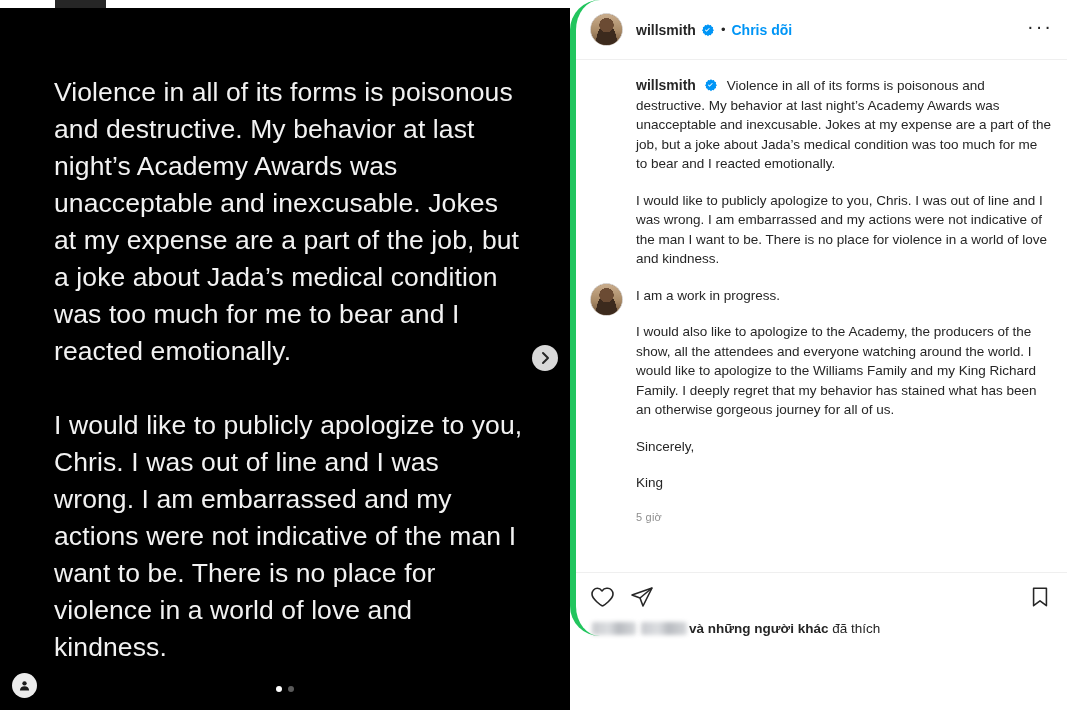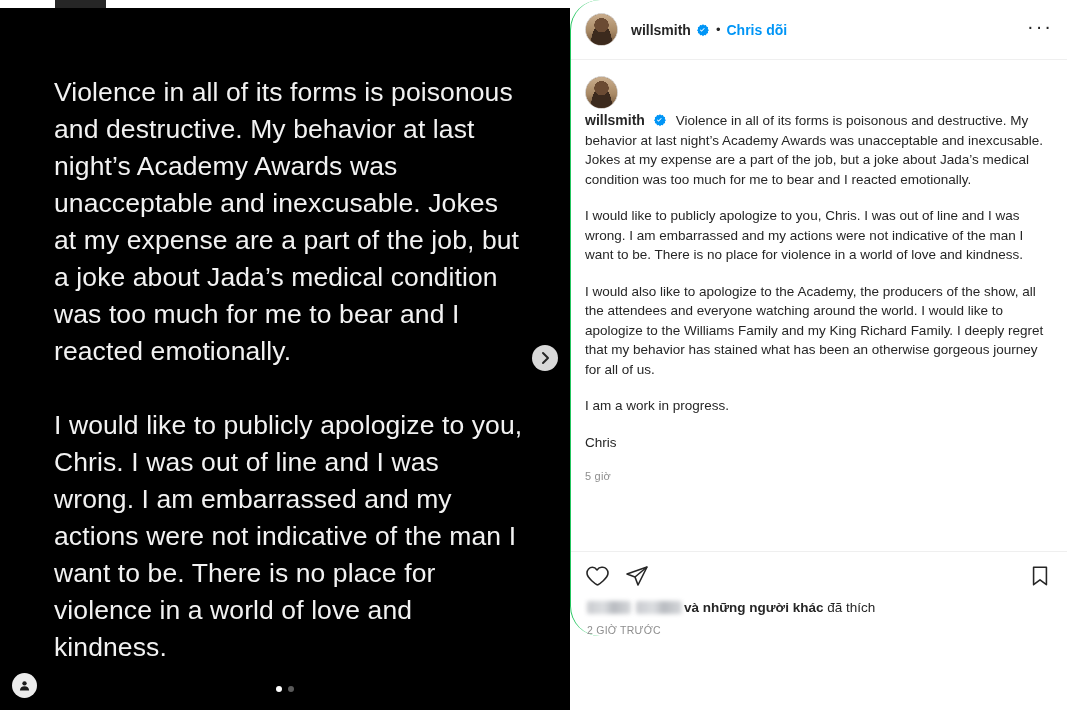--- a/index.html
+++ b/index.html
@@ -92,21 +92,21 @@
     background: #5a5a5a;
   }
   .dot.active { background: #fff; }
 
   
   .post-panel {
     position: relative;
     width: 497px;
     height: 636px;
     background: #fff;
-    border-left: 1px solid #22c55e;
+    border-left: 6px solid #22c55e;
     display: flex;
     flex-direction: column;
     flex: 0 0 497px;
     border-radius: 30px;
   }
 
   .post-header {
     height: 60px;
     flex: 0 0 60px;
     border-bottom: 1px solid #efefef;
@@ -172,23 +172,22 @@
   }
 
   .post-body {
     flex: 1 1 auto;
     overflow: hidden;
     padding: 16px 16px 10px 14px;
     border-bottom: 1px solid #efefef;
   }
   .caption-row {
     display: flex;
-    align-items: flex-start;
-    gap: 2px;
-    flex-direction: column;
+    align-items: center;
+    gap: 13px;
   }
   .caption-content { flex: 1 1 auto; min-width: 0; }
   .caption-head {
     display: inline;
   }
   .caption-text {
     font-size: 13.5px;
     line-height: 19.5px;
     color: #262626;
     white-space: pre-wrap;
@@ -304,23 +303,24 @@
         <div class="caption-content">
           <div class="caption-head">
             <span class="username">willsmith</span>
             <svg class="verified" viewBox="0 0 24 24" style="vertical-align:-2px;margin:0 4px 0 4px;">
               <path d="M12 1.5l2.3 2.1 3.1-.4 1.2 2.9 2.9 1.2-.4 3.1 2.1 2.3-2.1 2.3.4 3.1-2.9 1.2-1.2 2.9-3.1-.4L12 24l-2.3-2.1-3.1.4-1.2-2.9-2.9-1.2.4-3.1L.8 12.7l2.1-2.3-.4-3.1 2.9-1.2 1.2-2.9 3.1.4z" fill="#0095f6" transform="scale(0.92) translate(1,0.6)"></path>
               <path d="M9.3 15.6l-3-3 1.1-1.1 1.9 1.9 4.8-4.8 1.1 1.1z" fill="#fff" transform="scale(0.92) translate(1,0.6)"></path>
             </svg>
             <span class="caption-text">Violence in all of its forms is poisonous and destructive. My behavior at last night’s Academy Awards was unacceptable and inexcusable. Jokes at my expense are a part of the job, but a joke about Jada’s medical condition was too much for me to bear and I reacted emotionally.</span>
           </div>
           <div class="caption-para">I would like to publicly apologize to you, Chris. I was out of line and I was wrong. I am embarrassed and my actions were not indicative of the man I want to be. There is no place for violence in a world of love and kindness.</div>
+          <div class="caption-para">I am a work in progress.</div>
           <div class="caption-para">I would also like to apologize to the Academy, the producers of the show, all the attendees and everyone watching around the world. I would like to apologize to the Williams Family and my King Richard Family. I deeply regret that my behavior has stained what has been an otherwise gorgeous journey for all of us.</div>
-          <div class="caption-para">I am a work in progress.</div>
-          <div class="caption-para">Chris</div>
+          <div class="caption-para">Sincerely,</div>
+          <div class="caption-para">King</div>
           <div class="caption-time">5 giờ</div>
         </div>
       </div>
     </div>
 
     <div class="post-actions">
       <div class="action-icons">
         <svg class="icon-btn" width="24" height="24" viewBox="0 0 24 24">
           <path d="M16.6 3.3c-1.8 0-3.4 1-4.6 2.6C10.8 4.3 9.2 3.3 7.4 3.3 4.4 3.3 2 5.9 2 9.1c0 5.2 9.3 11.3 10 11.6.3.2.7.2 1 0 .7-.3 10-6.4 10-11.6 0-3.2-2.4-5.8-5.4-5.8z" fill="none" stroke="#262626" stroke-width="1.6" stroke-linejoin="round"></path>
         </svg>
@@ -333,16 +333,15 @@
         <path d="M5 2.5h14v19l-7-5.4-7 5.4z" fill="none" stroke="#262626" stroke-width="1.7" stroke-linejoin="round"></path>
       </svg>
     </div>
 
     <div class="likes-row">
       <span class="blurred b1"></span>
       <span class="blurred b2"></span>
       <span class="likes-text"><b>và những người khác</b> <span>đã thích</span></span>
     </div>
 
-    <div class="post-time">2 GIỜ TRƯỚC</div>
 
   </div>
 </div>
 
 </body></html>

